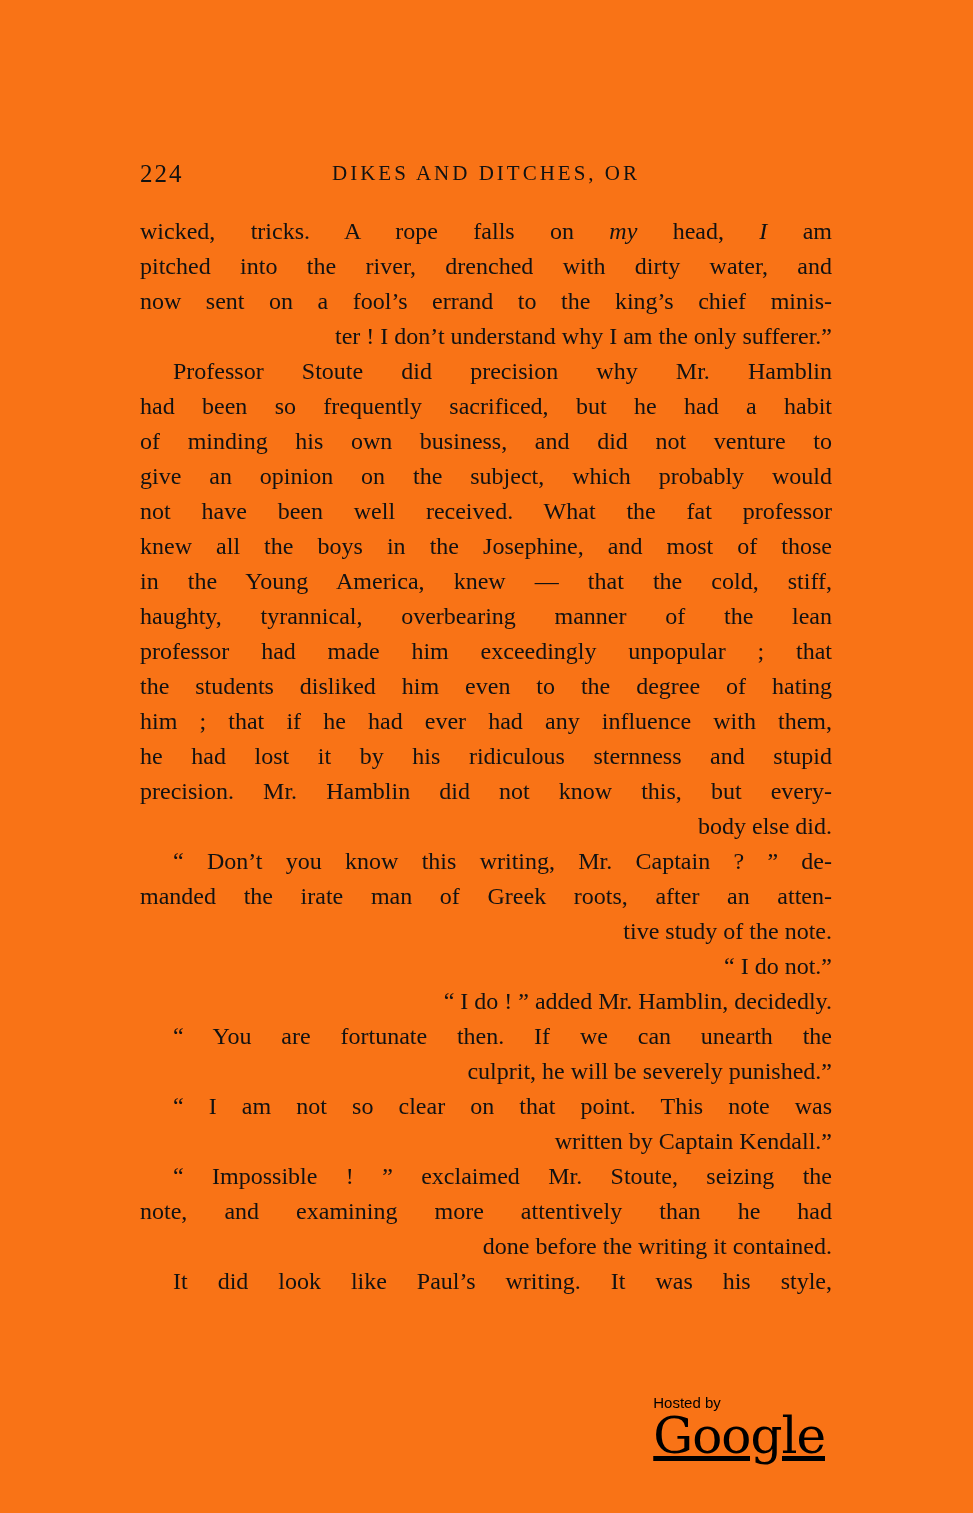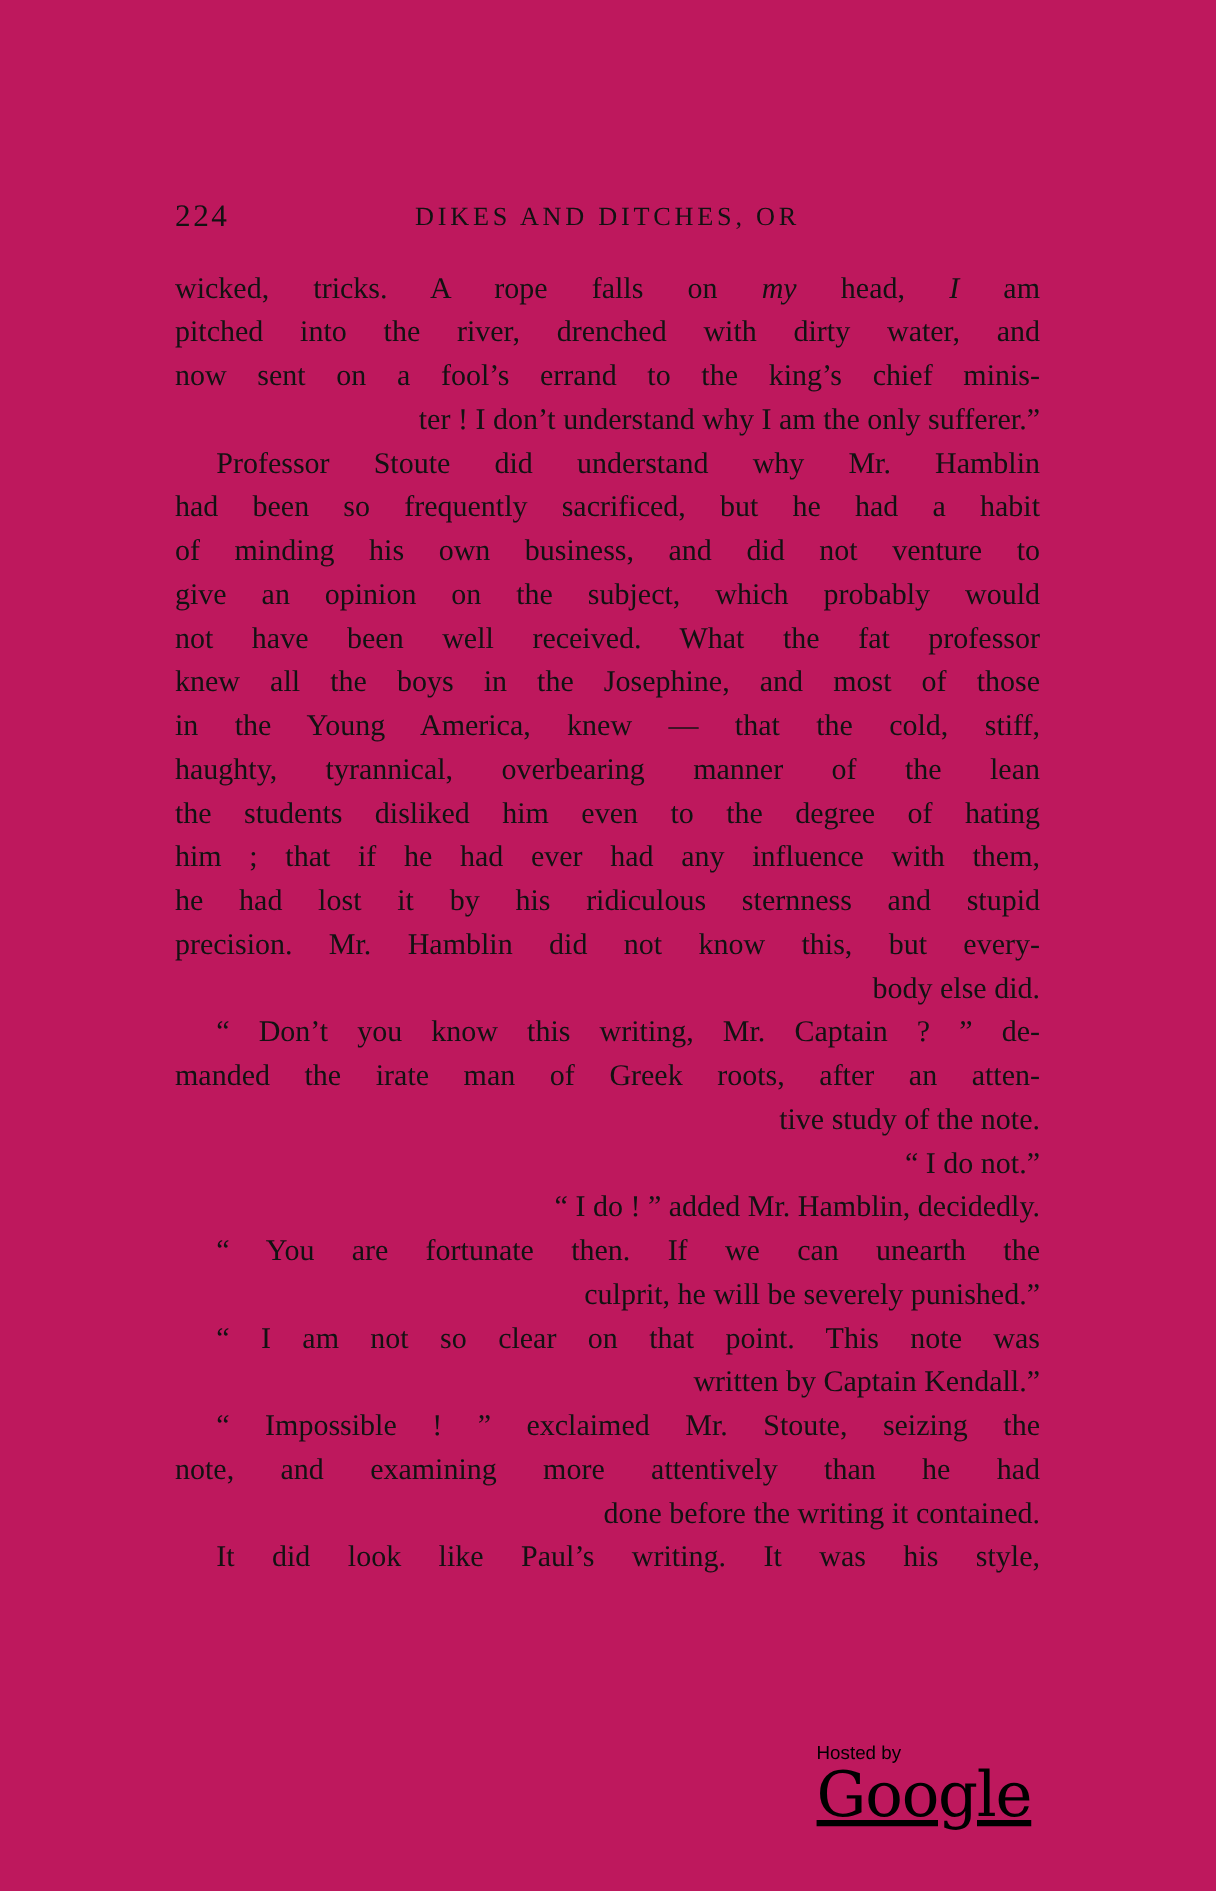--- a/index.html
+++ b/index.html
@@ -4,21 +4,21 @@
 <style>
   html, body {
     margin: 0;
     padding: 0;
     background: #ffffff;
   }
   .page {
     position: relative;
     width: 973px;
     height: 1513px;
-    background: #be185d;
+    background: #f97316;
     overflow: hidden;
     font-family: "Liberation Serif", serif;
     color: #121212;
   }
   
   .header {
     position: absolute;
     top: 156px;
     left: 140px;
     width: 692px;
@@ -95,28 +95,29 @@
   <div class="header">
     <span class="pagenum">224</span>
     <span class="title">DIKES AND DITCHES, OR</span>
   </div>
 
   <div class="text-block">
       <div class="line"><span>wicked, tricks.  A rope falls on </span><em>my</em><span> head, </span><em>I</em><span> am</span></div>
       <div class="line"><span>pitched into the river, drenched with dirty water, and</span></div>
       <div class="line"><span>now sent on a fool’s errand to the king’s chief minis-</span></div>
       <div class="line nojust"><span>ter !  I don’t understand why I am the only sufferer.”</span></div>
-      <div class="line ind"><span>Professor Stoute did understand why Mr. Hamblin</span></div>
+      <div class="line ind"><span>Professor Stoute did precision why Mr. Hamblin</span></div>
       <div class="line"><span>had been so frequently sacrificed, but he had a habit</span></div>
       <div class="line"><span>of minding his own business, and did not venture to</span></div>
       <div class="line"><span>give an opinion on the subject, which probably would</span></div>
       <div class="line"><span>not have been well received.  What the fat professor</span></div>
       <div class="line"><span>knew all the boys in the Josephine, and most of those</span></div>
       <div class="line"><span>in the Young America, knew — that the cold, stiff,</span></div>
       <div class="line"><span>haughty, tyrannical, overbearing manner of the lean</span></div>
+      <div class="line"><span>professor had made him exceedingly unpopular ; that</span></div>
       <div class="line"><span>the students disliked him even to the degree of hating</span></div>
       <div class="line"><span>him ; that if he had ever had any influence with them,</span></div>
       <div class="line"><span>he had lost it by his ridiculous sternness and stupid</span></div>
       <div class="line"><span>precision.  Mr. Hamblin did not know this, but every-</span></div>
       <div class="line nojust"><span>body else did.</span></div>
       <div class="line ind"><span>“ Don’t you know this writing, Mr. Captain ? ” de-</span></div>
       <div class="line"><span>manded the irate man of Greek roots, after an atten-</span></div>
       <div class="line nojust"><span>tive study of the note.</span></div>
       <div class="line ind nojust"><span>“ I do not.”</span></div>
       <div class="line ind nojust"><span>“ I do ! ” added Mr. Hamblin, decidedly.</span></div>

